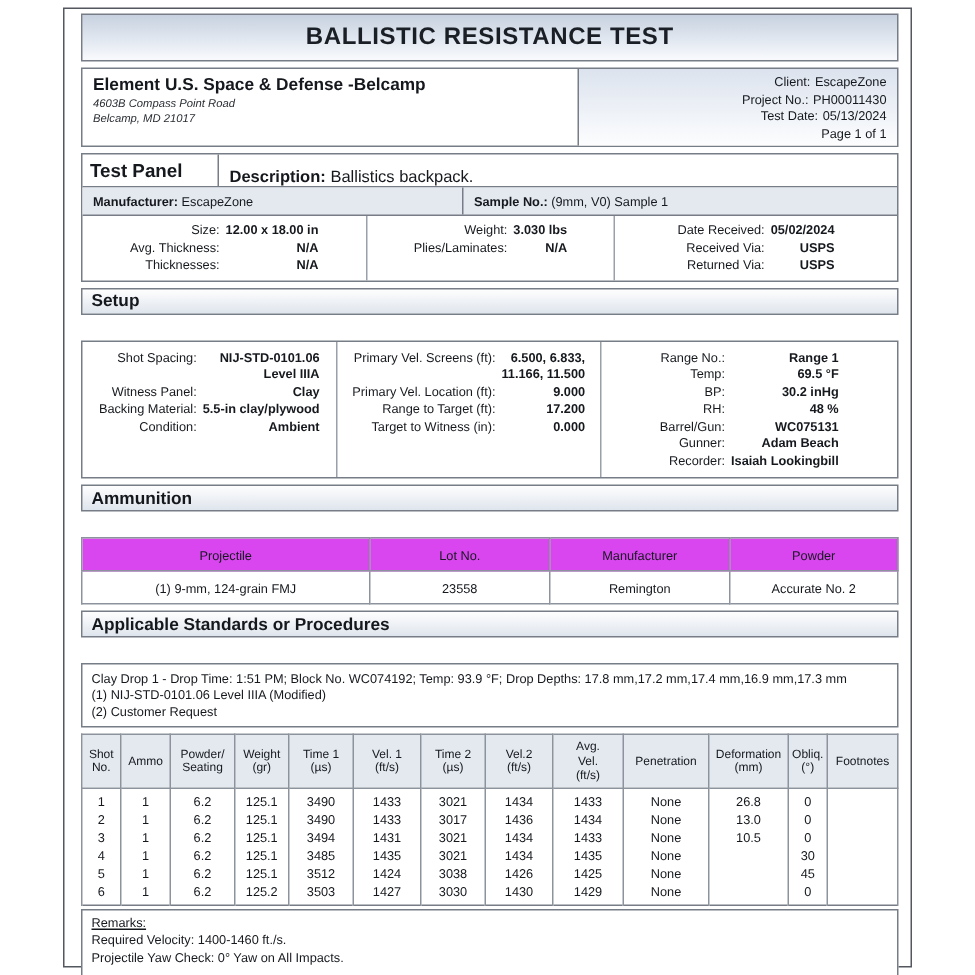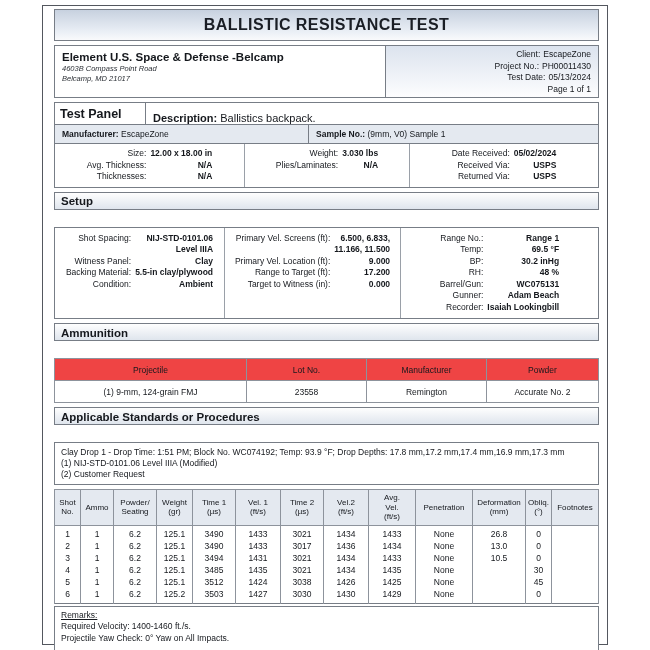--- a/index.html
+++ b/index.html
@@ -42,21 +42,21 @@
   .kv-inline .k{margin-right:3px;}
 
   .setup-content{display:flex;font-size:8.5px;}
   .s-col{padding:5px 2px;box-sizing:border-box;}
   .s-col1{width:170px;border-right:1px solid #9aa0a8;}
   .s-col2{width:176px;border-right:1px solid #9aa0a8;}
   .s-col3{flex:1;}
 
   table{border-collapse:collapse;width:100%;table-layout:fixed;}
   .ammo-table th,.ammo-table td{border:1px solid #8d939c;font-size:8.5px;font-weight:normal;text-align:center;height:19px;}
-  .ammo-table th{background:#ef4444;}
+  .ammo-table th{background:#d946ef;}
   .ammo-table{border:1px solid #777d86;}
 
   .std-content{font-size:8.5px;line-height:11px;padding:4px 6px;}
 
   .shot-table{border:1px solid #777d86;}
   .shot-table th{background:#e4e9f0;border:1px solid #8d939c;font-size:8px;font-weight:normal;
     white-space:pre-line;line-height:9.5px;padding:3px 0;vertical-align:middle;}
   .shot-table td{border-left:1px solid #8d939c;border-right:1px solid #8d939c;
     font-size:8.5px;text-align:center;line-height:12px;padding:0;}
   .shot-table tbody tr:first-child td{padding-top:2px;}

